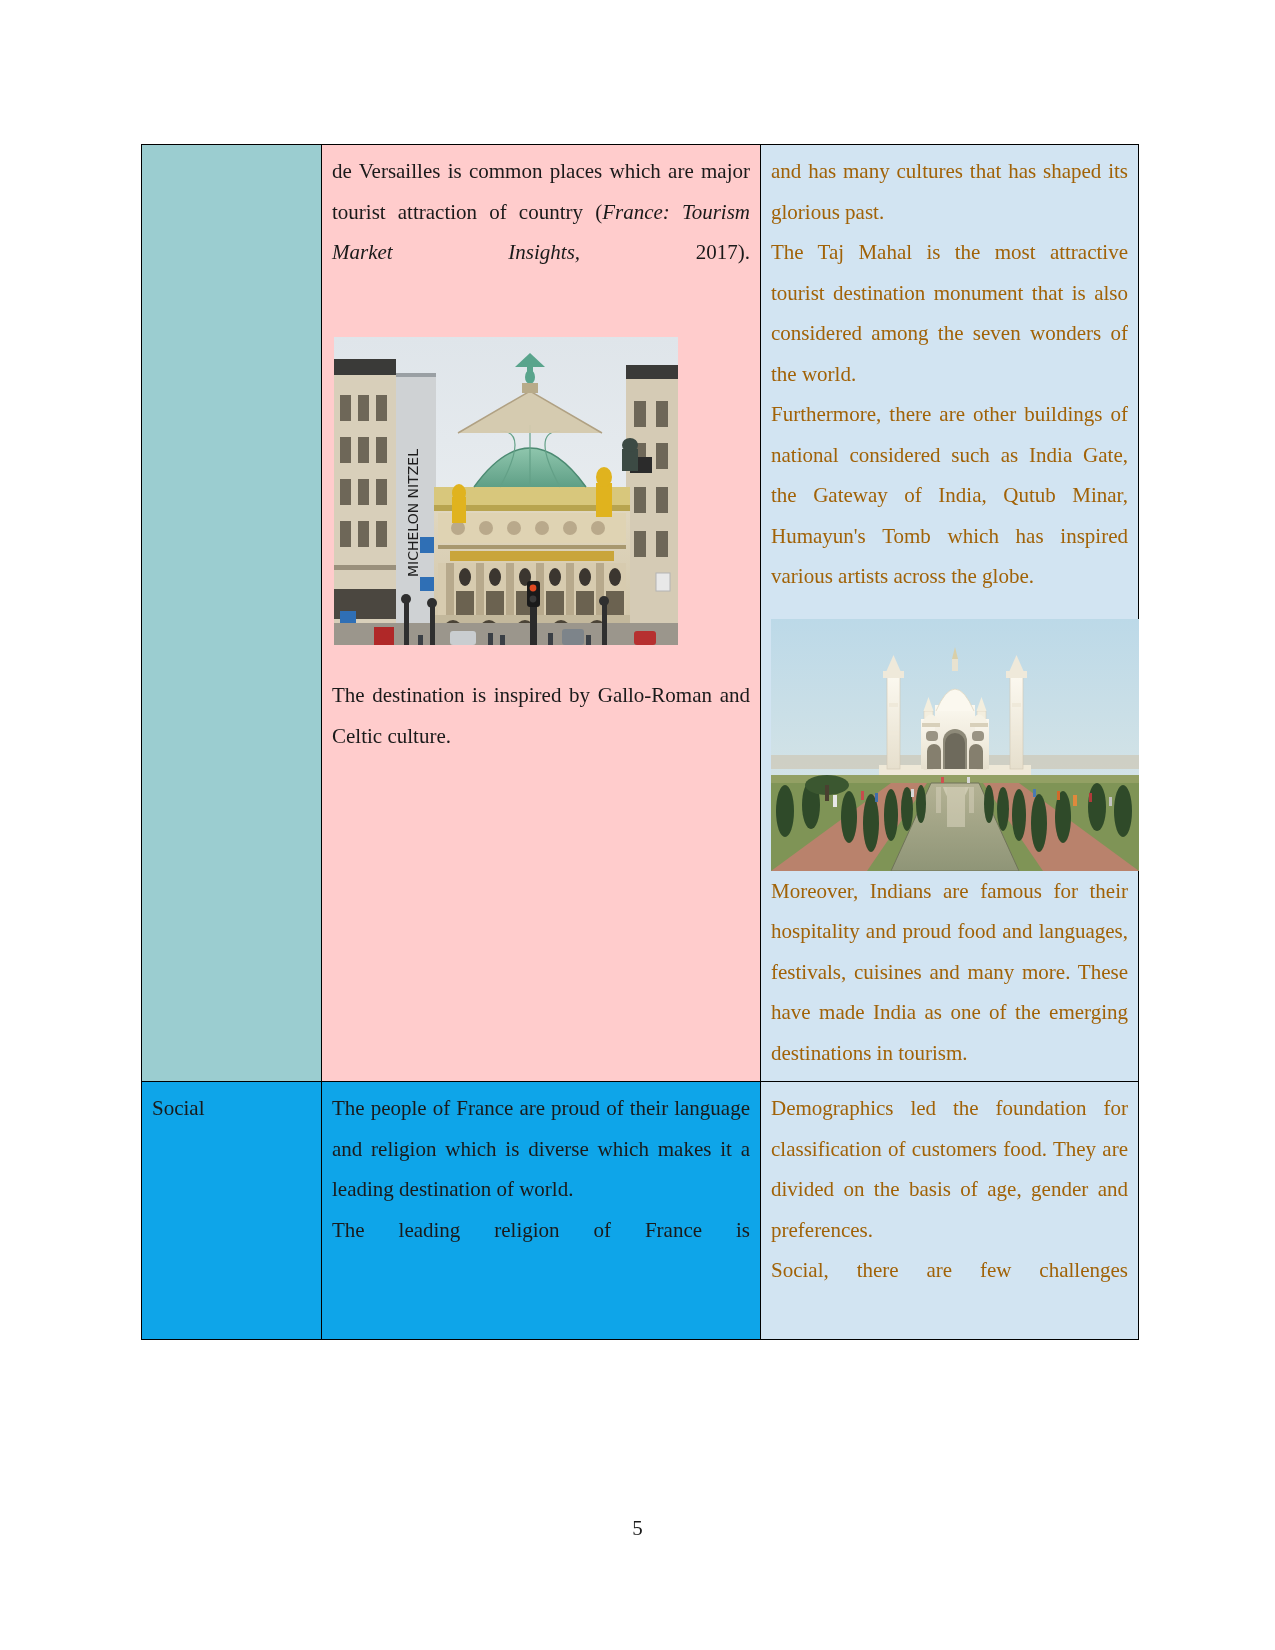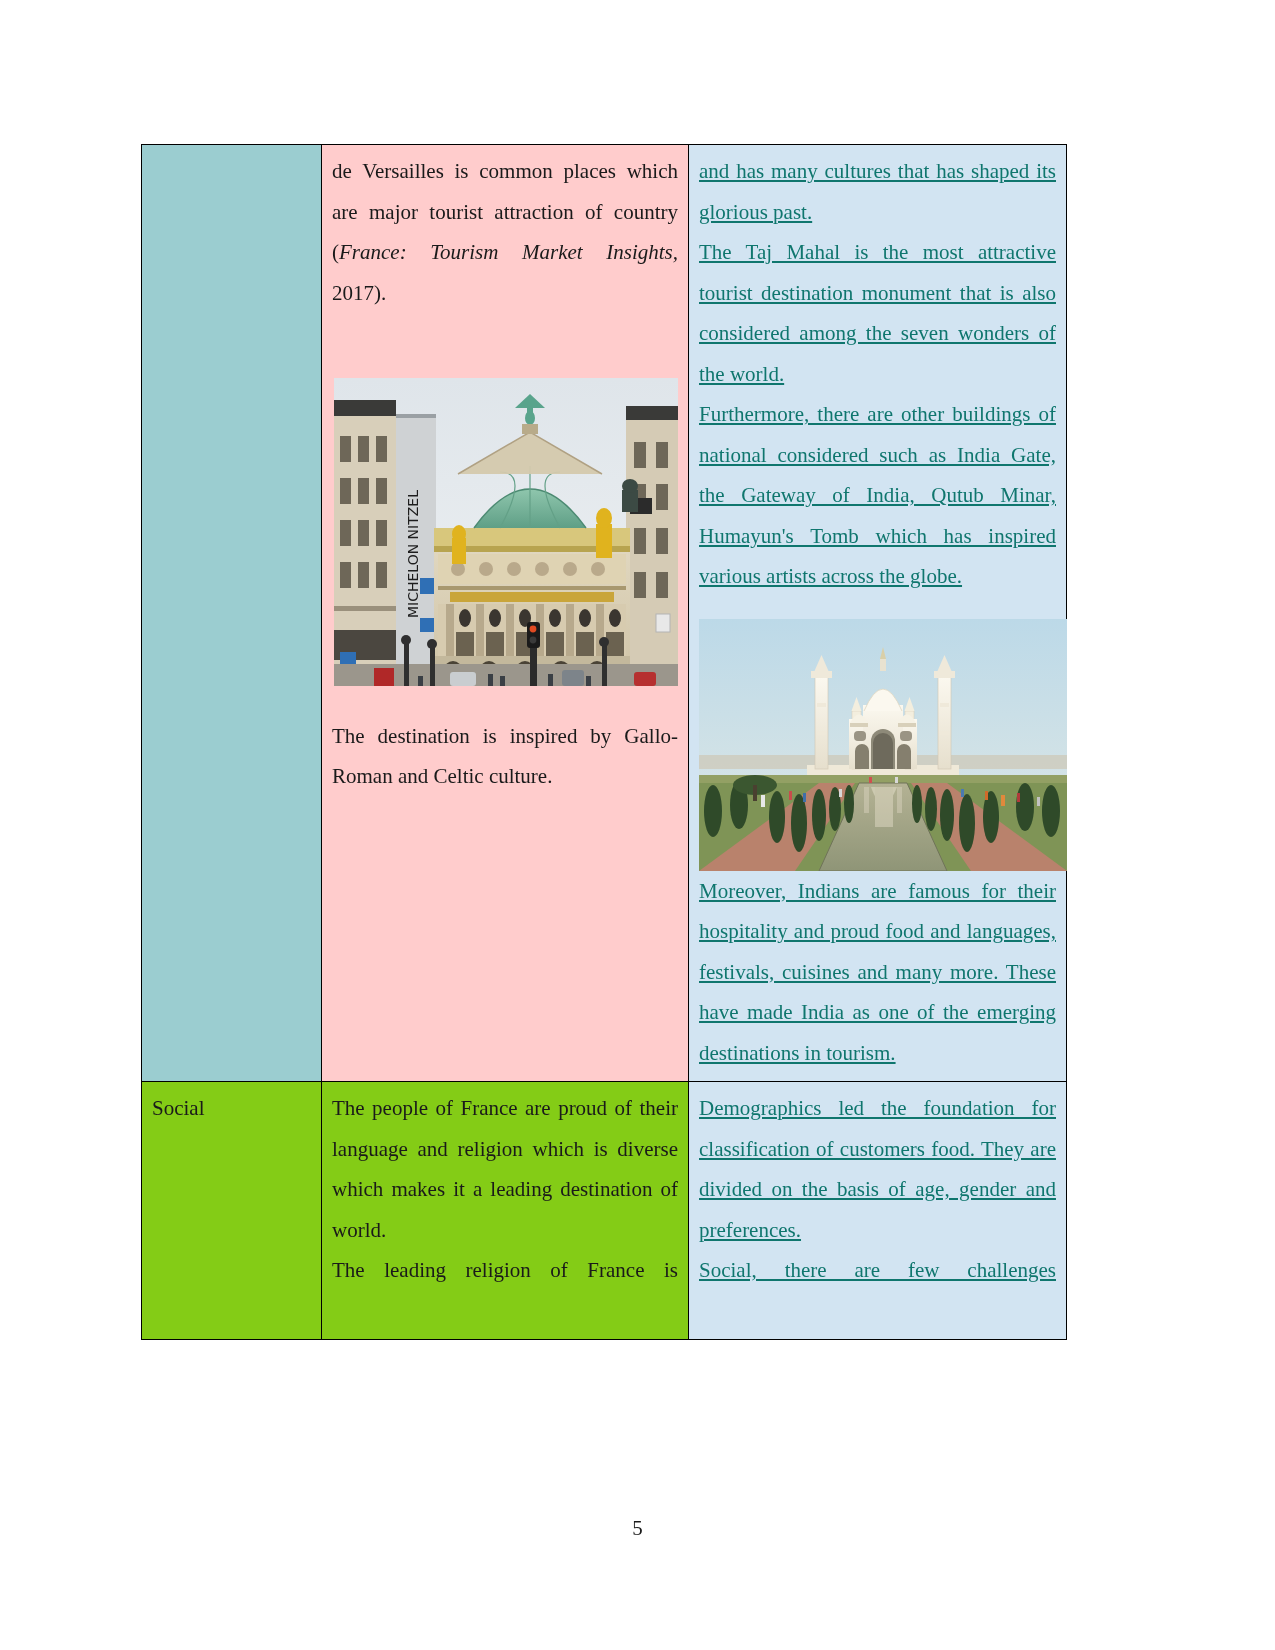--- a/index.html
+++ b/index.html
@@ -28,44 +28,44 @@
     width: 925px;
     border-collapse: collapse;
     table-layout: fixed;
   }
   .doc-table td {
     border: 1px solid #000000;
     vertical-align: top;
     padding: 0;
   }
   .col-label  { width: 180px; }
-  .col-france { width: 367px; }
+  .col-france { width: 439px; }
   .col-india  { width: 378px; }
 
   .cellpad {
     padding: 6px 10px 8px 10px;
   }
 
   
   .bg-teal  { background: #9bcdd0; }
   .bg-pink  { background: #ffcccc; }
   .bg-blue  { background: #d2e4f2; }
-  .bg-teal2 { background: #84cc16; }
+  .bg-teal2 { background: #0ea5e9; }
 
   
   p.t {
     margin: 0;
     text-align: justify;
     text-justify: inter-word;
     font-size: 21px;
     line-height: 40.5px;
     color: #1a1a1a;
     hyphens: none;
   }
-  p.t.blue { color: #0f766e; text-decoration: underline; }
+  p.t.blue { color: #a16207; }
   .ital { font-style: italic; }
 
   .label-text {
     margin: 0;
     font-size: 21px;
     line-height: 40.5px;
     color: #1a1a1a;
   }
 
   

